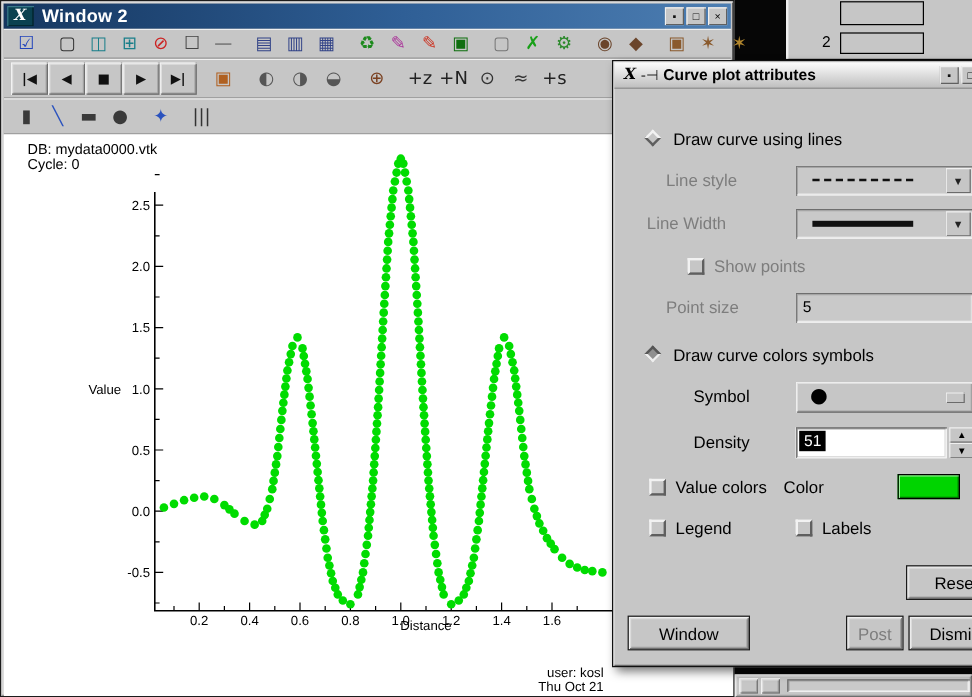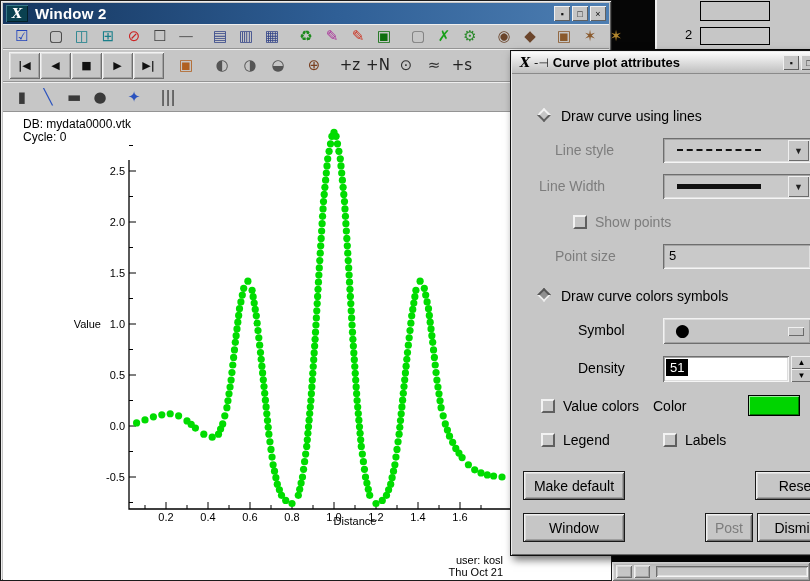--- a/index.html
+++ b/index.html
@@ -641,21 +641,20 @@
     </div>
 
     <div class="drow" style="top:376px">
       <span class="mcheck" style="left:18px"></span>
       <span class="dlabel" style="left:40px">Legend</span>
       <span class="mcheck" style="left:140px"></span>
       <span class="dlabel" style="left:162px">Labels</span>
     </div>
 
     <div class="drow" style="top:420px;height:30px">
-      <button class="mbtn" style="left:0px;width:102px">Make default</button>
       <button class="mbtn" style="left:232px;width:84px">Reset</button>
     </div>
     <div class="drow" style="top:462px;height:30px">
       <button class="mbtn" style="left:0px;width:102px">Window</button>
       <button class="mbtn dis" style="left:182px;width:48px">Post</button>
       <button class="mbtn" style="left:234px;width:84px">Dismiss</button>
     </div>
   </div>
 
 </div>

